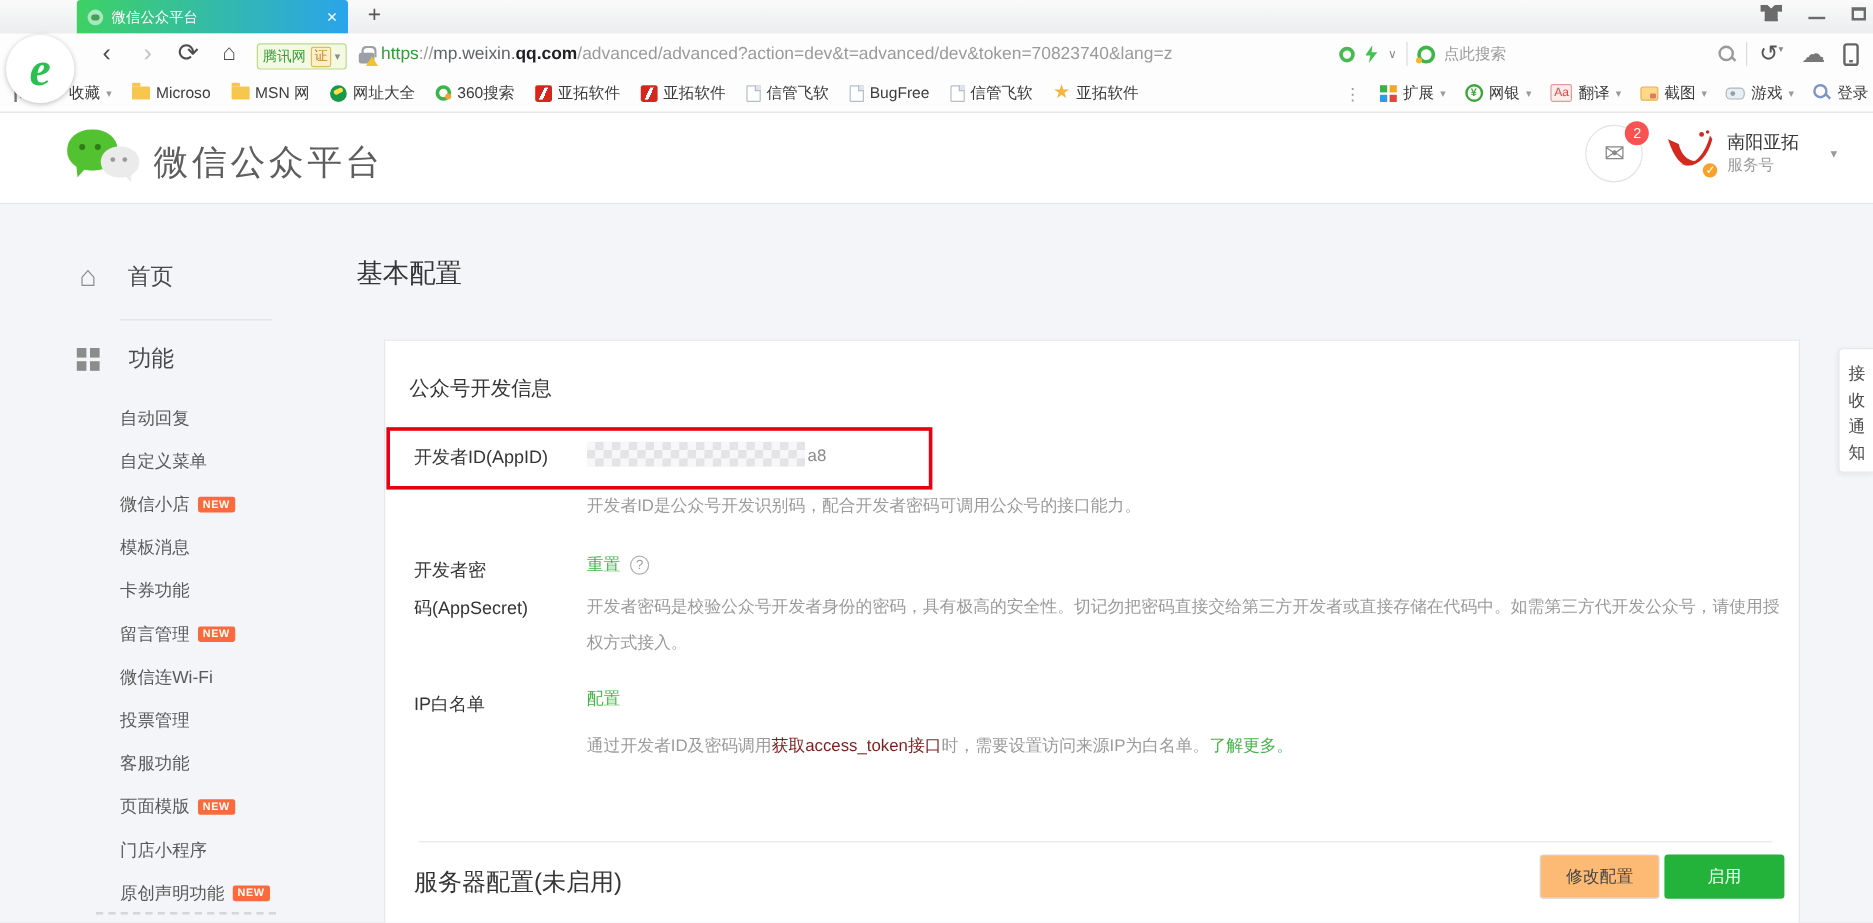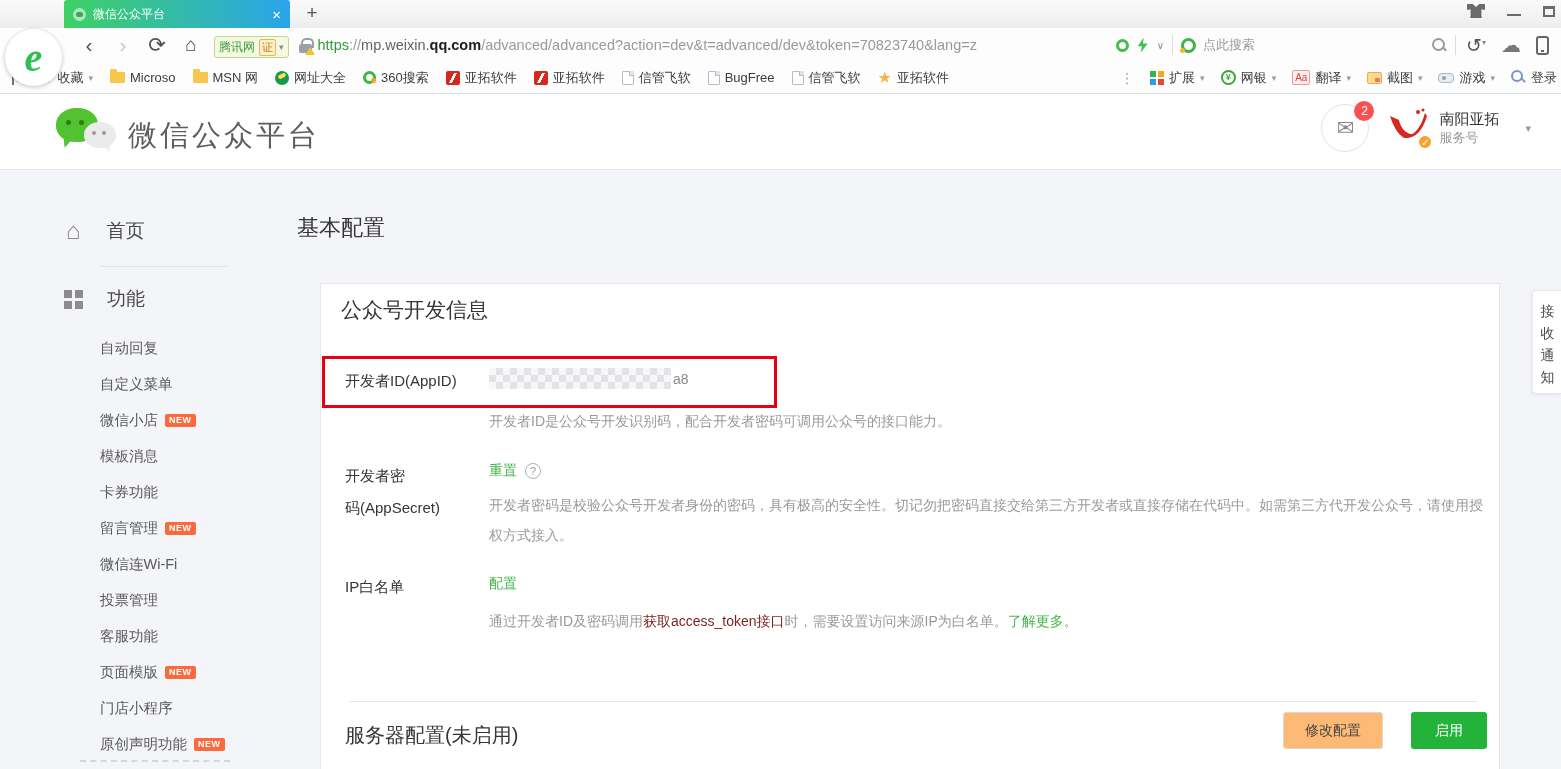--- a/index.html
+++ b/index.html
@@ -186,21 +186,21 @@
   .side-item{ height:36px; display:flex; align-items:center; font-size:14.5px; color:#595959;
     white-space:nowrap; }
   .newbadge{ margin-left:7px; background:#fa6a3c; color:#fff; font-size:9px; font-weight:bold;
     padding:1.5px 4px; border-radius:2px; letter-spacing:.5px; text-transform:uppercase; }
   .side-dash{ position:absolute; left:80px; top:590px; width:150px; border-top:2px dashed #d6d6d6; }
 
   .page-title{ position:absolute; left:297px; top:43px; font-size:22px; color:#353535; }
 
   .card{ position:absolute; left:320px; top:113px; width:1180px; height:660px; background:#fff;
     border:1px solid #e7e7eb; }
-  .sec-title{ position:absolute; left:20px; top:12px; font-size:21px; color:#353535; }
+  .sec-title{ position:absolute; left:20px; top:28px; font-size:17px; color:#353535; }
   .appid-box{ position:absolute; left:1px; top:72px; width:455px; height:52px;
     border:3px solid #e60012; z-index:5; pointer-events:none; }
   .appid-label{ position:absolute; left:24px; top:88px; font-size:15px; color:#353535; }
   .appid-value{ position:absolute; left:168px; top:84px; display:flex; align-items:center; }
   .mosaic{ width:182px; height:21px; border-radius:2px;
     background-image:
       linear-gradient(45deg,#e3e3e6 25%,transparent 25%,transparent 75%,#e3e3e6 75%),
       linear-gradient(45deg,#e3e3e6 25%,#f7f7f9 25%,#f7f7f9 75%,#e3e3e6 75%);
     background-size:14px 14px; background-position:0 0,7px 7px; }
   .appid-suffix{ font-size:14px; color:#8a8a8a; margin-left:2px; }
@@ -216,21 +216,21 @@
   .secret-desc{ position:absolute; left:168px; top:206px; width:1000px; }
   .ip-label{ position:absolute; left:24px; top:294px; font-size:15px; color:#353535; }
   .ip-action{ position:absolute; left:168px; top:290px; }
   .ip-desc{ position:absolute; left:168px; top:322px; }
   .darklink{ color:#7f1d1d; }
   .srv-div{ position:absolute; left:28px; top:417px; width:1128px; height:1px; background:#e6e6e6; }
   .srv-title{ position:absolute; left:24px; top:438px; font-size:20px; color:#353535; }
   .btn-plain{ position:absolute; right:116px; top:428px; width:100px; height:37px; background:#fdba74;
     border:1px solid #d9d9d9; border-radius:3px; font-size:14px; color:#454545; text-align:center;
     line-height:35px; }
-  .btn-green{ position:absolute; right:12px; top:428px; width:76px; height:37px;
+  .btn-green{ position:absolute; right:12px; top:428px; width:100px; height:37px;
     background:#23b33a; border-radius:3px; font-size:14px; color:#fff; text-align:center;
     line-height:37px; }
 
   
   .qrpanel{ position:absolute; left:1375px; top:115px; width:150px; height:170px; background:#fff;
     border:1px solid #e7e7eb; box-shadow:0 2px 8px rgba(0,0,0,.08); z-index:6; }
   .qr{ position:absolute; left:11px; top:10px; width:128px; height:128px; background:#fff;
     background-image:
       repeating-linear-gradient(90deg, #1a1a1a 0 5px, transparent 5px 11px),
       repeating-linear-gradient(0deg, #1a1a1a 0 5px, #fff 5px 12px);

